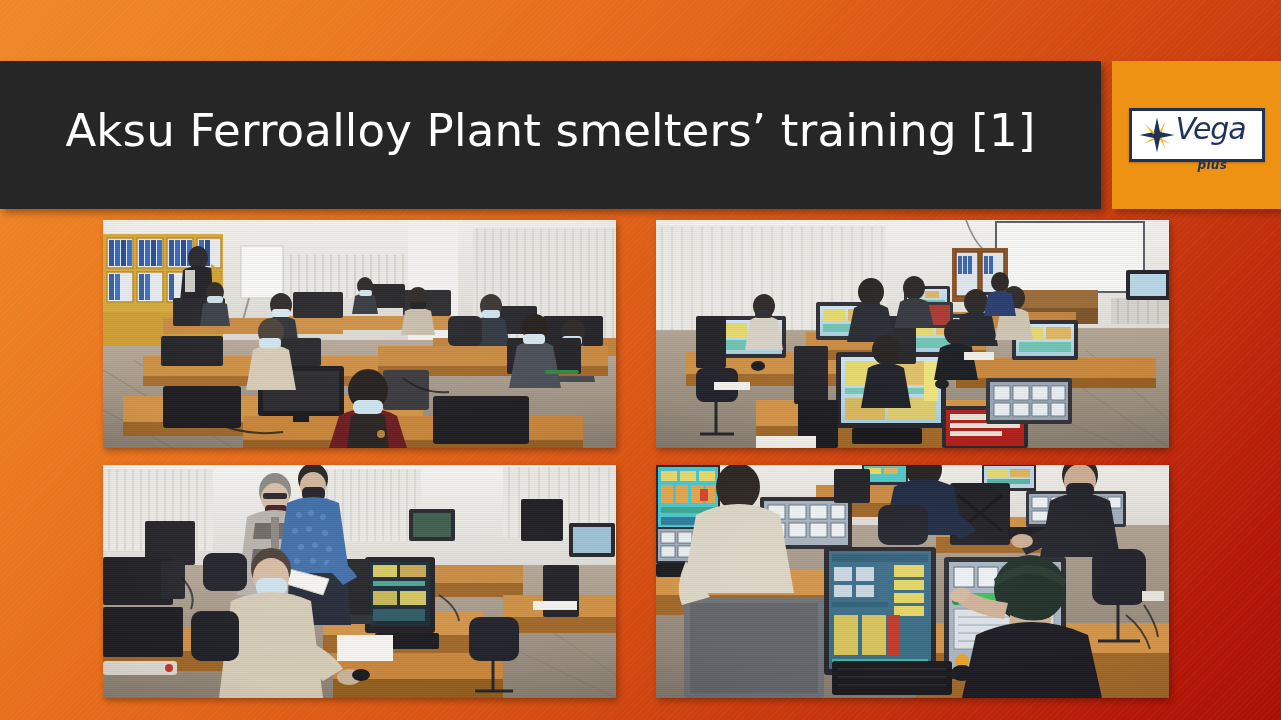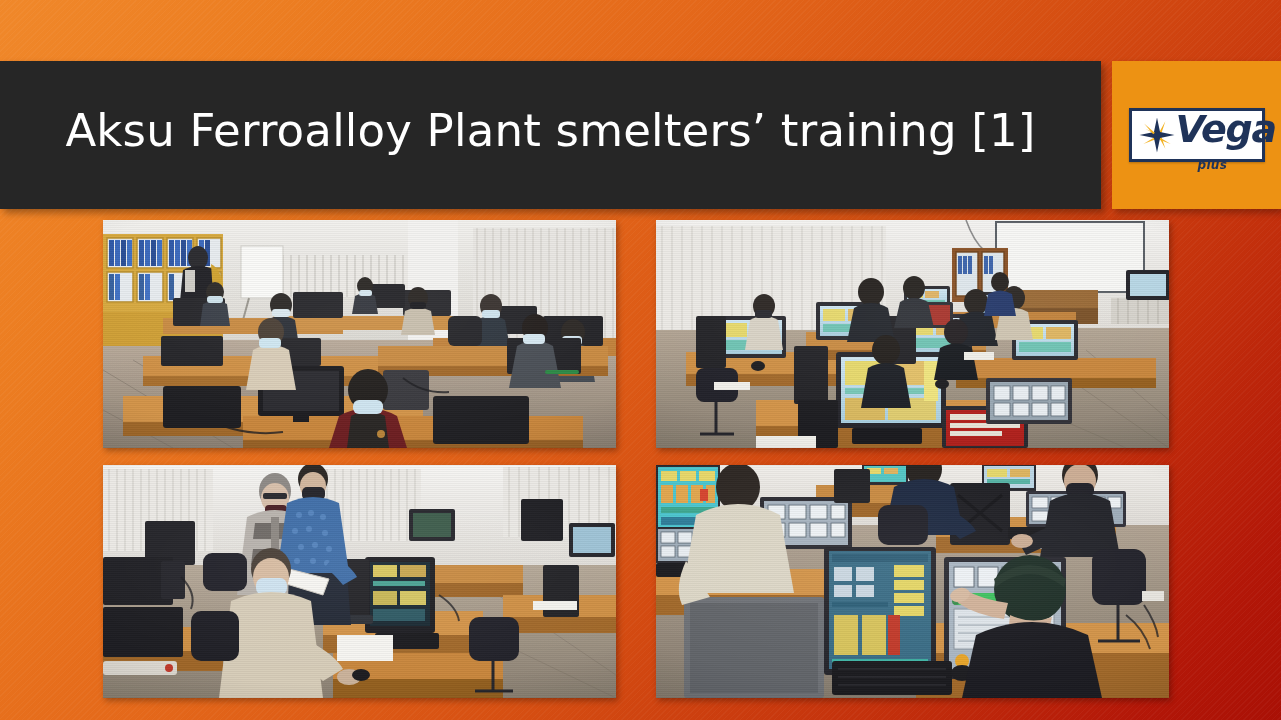--- a/index.html
+++ b/index.html
@@ -95,22 +95,22 @@
   .logo-word {
     flex: 1 1 auto;
     position: relative;
     height: 42px;
   }
   .logo-vega {
     position: absolute;
     left: 0;
     top: 0px;
     font-family: "DejaVu Sans", "Liberation Sans", sans-serif;
-    font-size: 38px;
-    font-weight: bold;
+    font-size: 30px;
+    font-weight: normal;
     font-style: italic;
     color: #1f3359;
     letter-spacing: -1.2px;
     line-height: 30px;
   }
   .logo-plus {
     position: absolute;
     left: 22px;
     top: 23px;
     font-family: "DejaVu Sans", "Liberation Sans", sans-serif;

